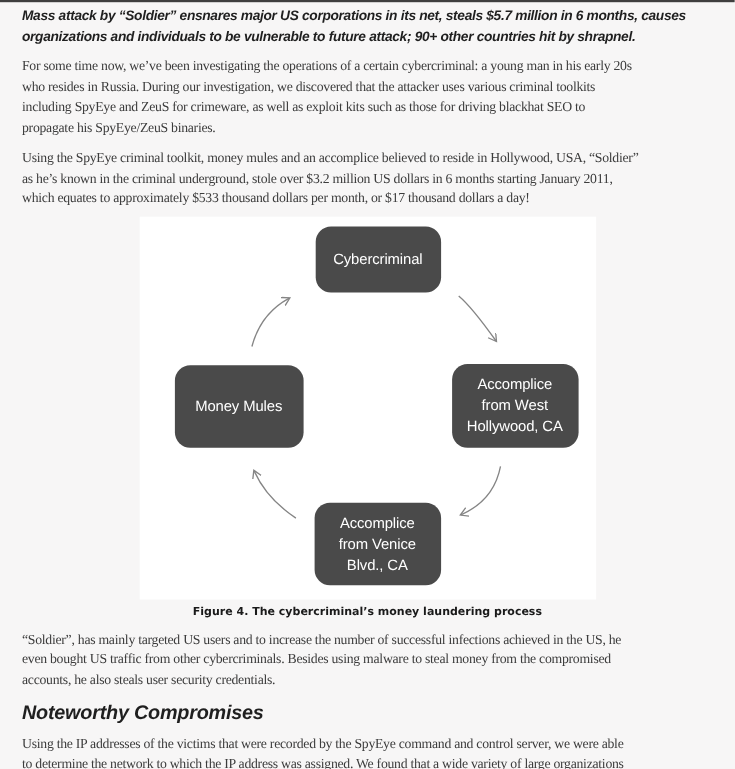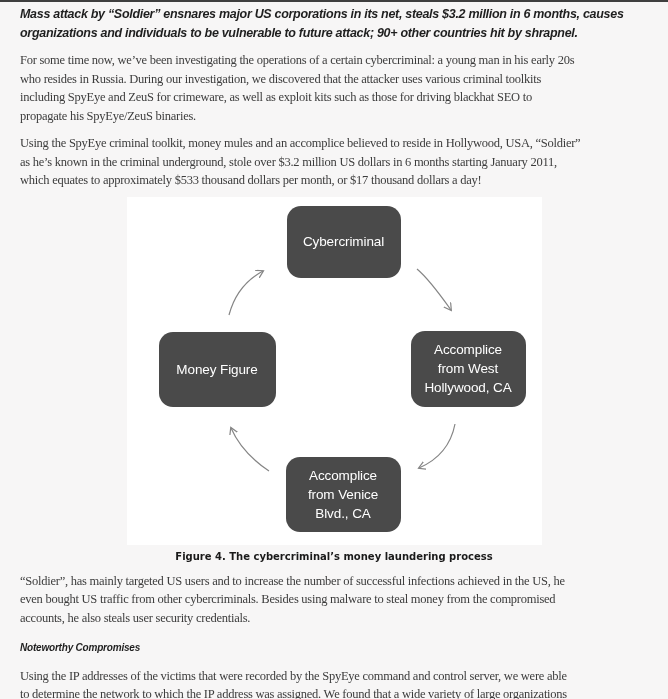--- a/index.html
+++ b/index.html
@@ -53,21 +53,21 @@
     border-radius: 14px;
     display: flex;
     align-items: center;
     justify-content: center;
     text-align: center;
     font-size: 13.5px;
     line-height: 19px;
     white-space: pre-line;
     letter-spacing: -0.1px;
   }
-  .node-cybercriminal { left: 160px; top: 9px;   width: 114px; height: 72px; }
+  .node-cybercriminal { left: 160px; top: 9px;   width: 114px; height: 60px; }
   .node-money-mules   { left: 32px;  top: 135px; width: 117px; height: 75px; }
   .node-west          { left: 284px; top: 134px; width: 115px; height: 76px; }
   .node-venice        { left: 159px; top: 260px; width: 115px; height: 75px; }
   .arrow-layer {
     position: absolute;
     left: 0; top: 0;
     width: 415px; height: 348px;
   }
   .figure-caption {
     text-align: center;
@@ -76,32 +76,32 @@
     font-weight: bold;
     color: #1a1a1a;
     line-height: 13px;
     margin-top: 5px;
   }
   .section-heading {
     margin: 12px 0 0;
     font-weight: bold;
     font-style: italic;
     color: #1f1f1f;
-    font-size: 10px;
+    font-size: 18px;
     letter-spacing: -0.2px;
   }
 </style>
 </head>
 <body>
 
 <div class="top-divider"></div>
 
 <div class="content">
 
-  <p class="lede">Mass attack by “Soldier” ensnares major US corporations in its net, steals $3.2 million in 6 months, causes
+  <p class="lede">Mass attack by “Soldier” ensnares major US corporations in its net, steals $5.7 million in 6 months, causes
 organizations and individuals to be vulnerable to future attack; 90+ other countries hit by shrapnel.</p>
 
   <p class="body-para">For some time now, we’ve been investigating the operations of a certain cybercriminal: a young man in his early 20s
 who resides in Russia. During our investigation, we discovered that the attacker uses various criminal toolkits
 including SpyEye and ZeuS for crimeware, as well as exploit kits such as those for driving blackhat SEO to
 propagate his SpyEye/ZeuS binaries.</p>
 
   <p class="body-para">Using the SpyEye criminal toolkit, money mules and an accomplice believed to reside in Hollywood, USA, “Soldier”
 as he’s known in the criminal underground, stole over $3.2 million US dollars in 6 months starting January 2011,
 which equates to approximately $533 thousand dollars per month, or $17 thousand dollars a day!</p>
@@ -124,21 +124,21 @@
       <div class="node node-cybercriminal">Cybercriminal</div>
 
       <div class="node node-west">Accomplice
 from West
 Hollywood, CA</div>
 
       <div class="node node-venice">Accomplice
 from Venice
 Blvd., CA</div>
 
-      <div class="node node-money-mules">Money Figure</div>
+      <div class="node node-money-mules">Money Mules</div>
 
     </div>
 
     <div class="figure-caption">Figure 4. The cybercriminal’s money laundering process</div>
   </div>
 
   <p class="body-para">“Soldier”, has mainly targeted US users and to increase the number of successful infections achieved in the US, he
 even bought US traffic from other cybercriminals. Besides using malware to steal money from the compromised
 accounts, he also steals user security credentials.</p>
 

